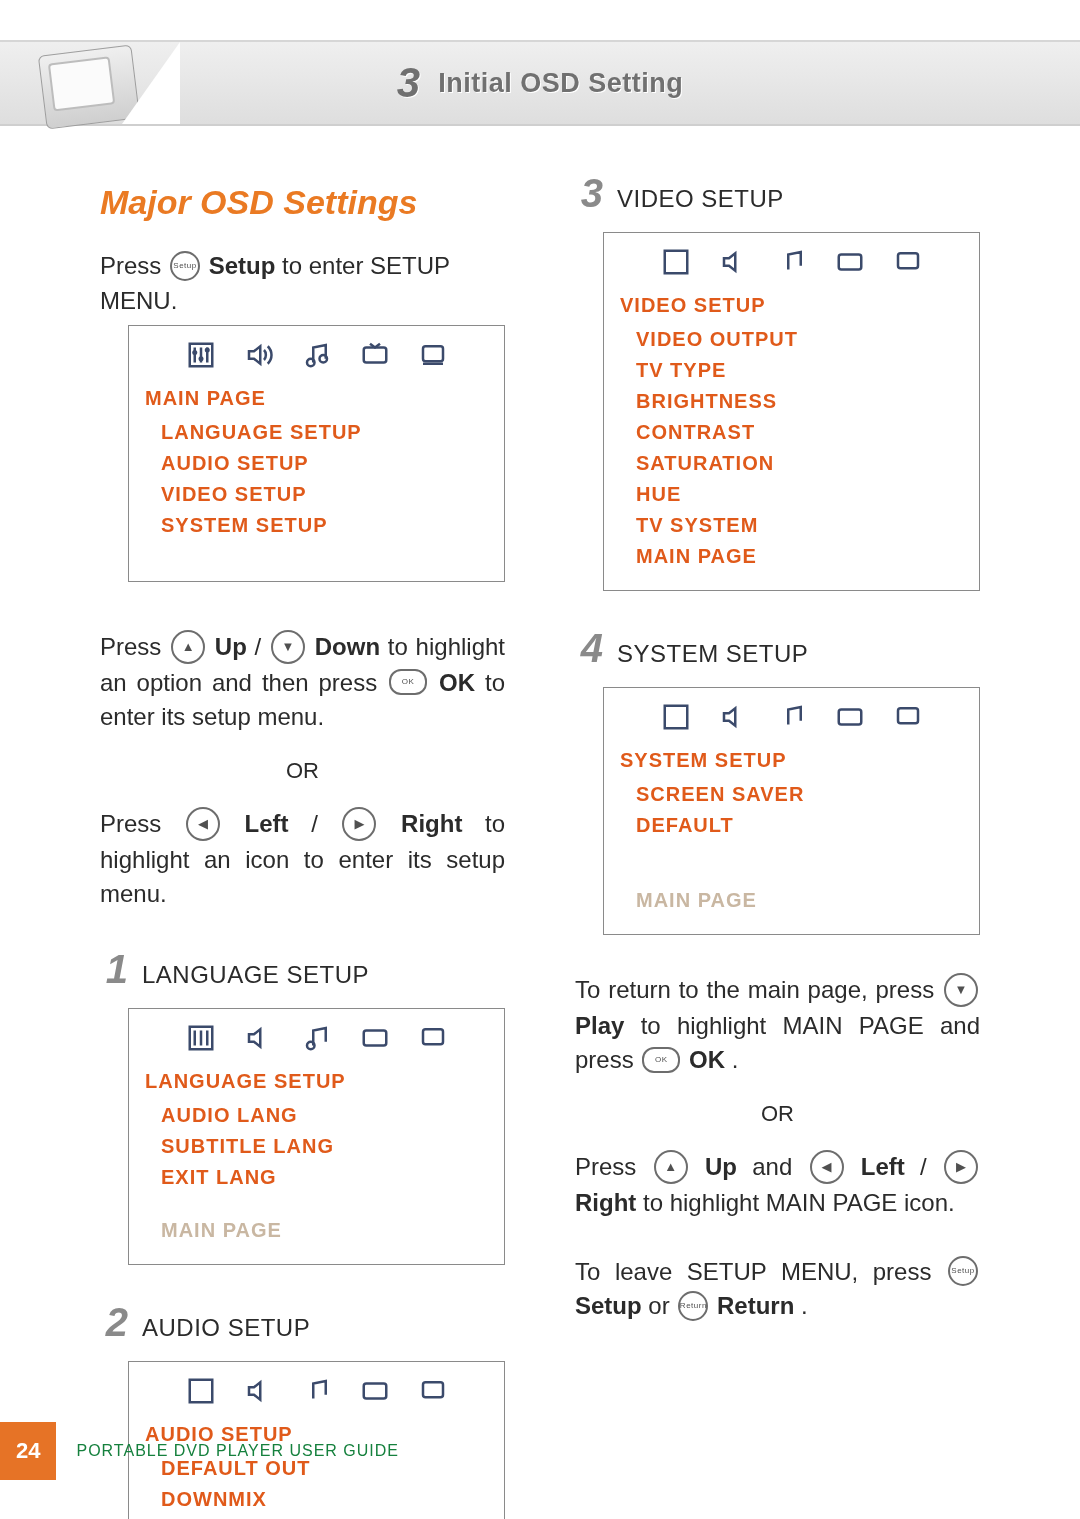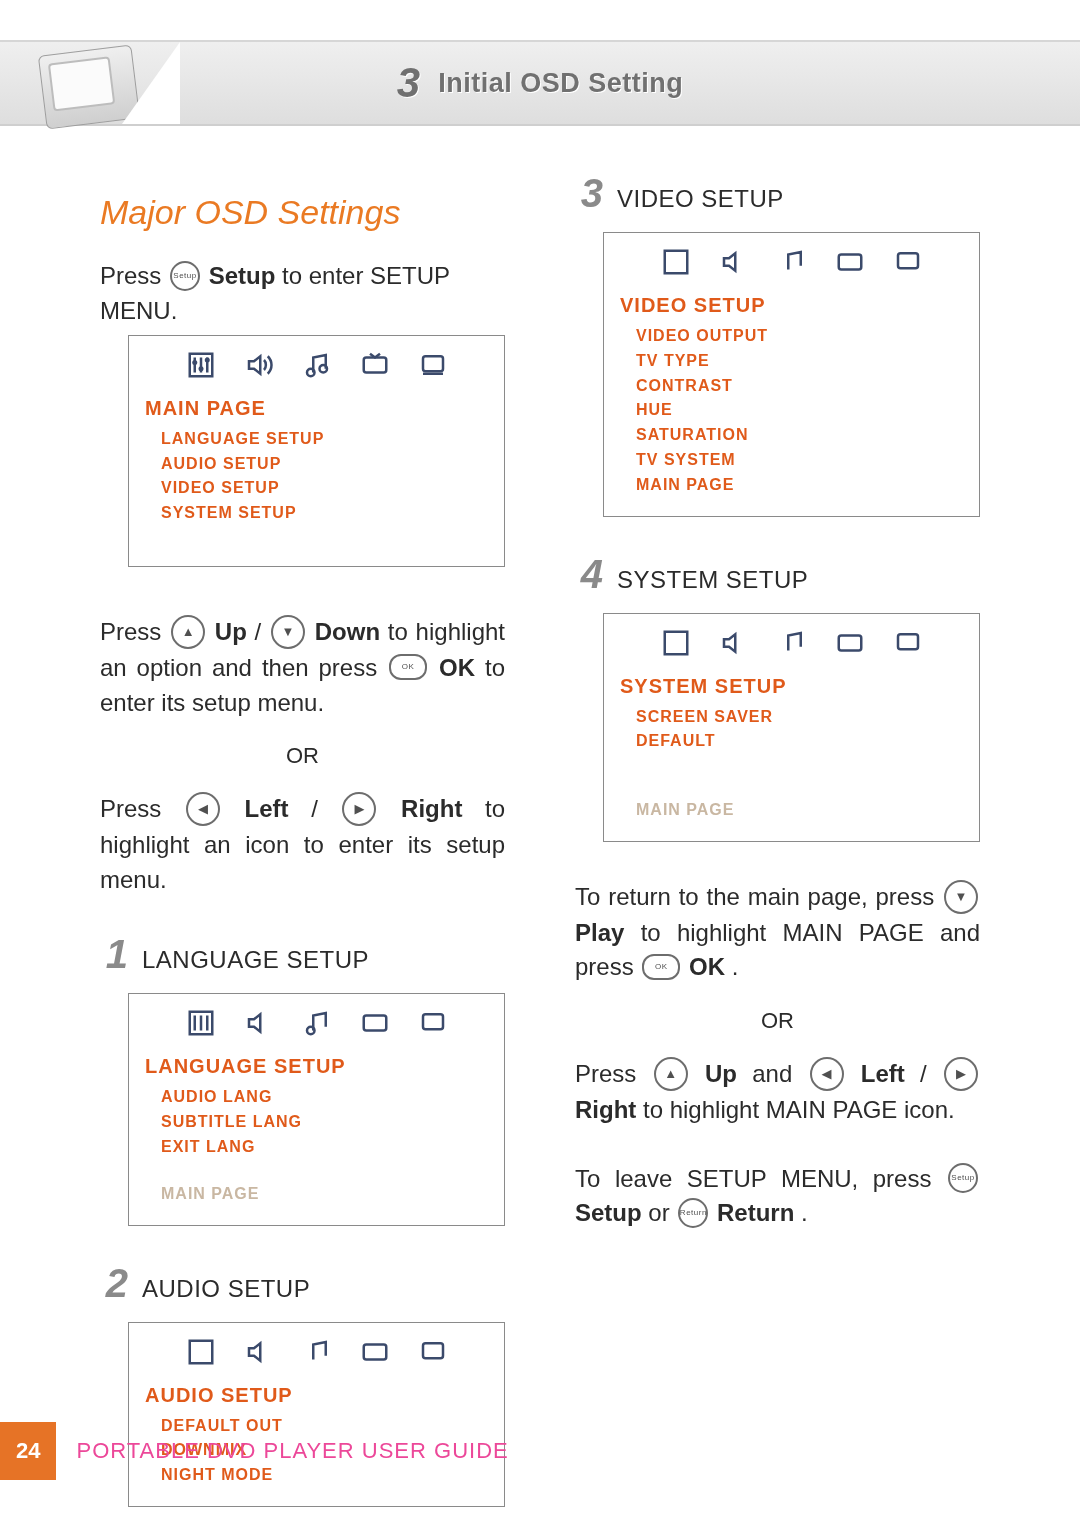--- a/index.html
+++ b/index.html
@@ -20,56 +20,56 @@
     display:flex;align-items:center;justify-content:center;gap:18px;
     font-family:Verdana,Geneva,sans-serif}
   .photo-band .chap-num{font-style:italic;font-weight:bold;font-size:42px;
     color:#707070;text-shadow:1px 1px 0 #fff}
   .photo-band .chap-title{font-weight:bold;font-size:27px;color:#707070;
     letter-spacing:.5px;text-shadow:1px 1px 0 #fff}
 
   .content{position:absolute;top:160px;left:100px;right:100px;bottom:110px;
     display:flex;gap:70px}
   .col{flex:1;font-size:24px;line-height:1.45}
-  .h-section{font-style:italic;font-weight:normal;font-size:34px;
-    color:#ea7a23;margin:28px 0 22px;font-family:Verdana,Geneva,sans-serif}
+  .h-section{font-style:italic;font-weight:bold;font-size:34px;
+    color:#ea7a23;margin:18px 0 22px;font-family:Verdana,Geneva,sans-serif}
   .body-text{font-size:24px}
   .bold{font-weight:bold}
   .or{text-align:center;margin:20px 0;font-size:22px}
   .step-row{display:flex;align-items:baseline;gap:14px;margin:28px 0 10px}
   .step-num{font-style:italic;font-weight:bold;font-size:40px;color:#8a8a8a;
     font-family:Verdana,Geneva,sans-serif;width:28px;text-align:right}
   .step-label{font-size:24px;letter-spacing:.5px}
 
   .osd{border:1px solid #8a8a8a;margin:6px 0 8px 28px;padding:12px 16px 18px;
     font-family:Verdana,Geneva,sans-serif}
   .col2 .osd{margin-left:28px}
   .osd .icons{display:flex;gap:28px;justify-content:center;margin:2px 0 14px}
   .osd .ictx{font-size:30px;color:#3b4a6b}
   .osd .ictx svg{width:30px;height:30px;display:block}
   .osd .hdr{color:#e05a1a;font-weight:bold;letter-spacing:1px;font-size:20px;
     margin:0 0 4px}
-  .osd .item{color:#e05a1a;font-weight:bold;letter-spacing:1px;font-size:16px;
+  .osd .item{color:#e05a1a;font-weight:bold;letter-spacing:1px;font-size:20px;
     margin-left:16px;line-height:1.55}
   .osd .gap{height:22px}
   .osd .item.muted{color:#c9b7a2}
 
   .btn-ico{display:inline-flex;align-items:center;justify-content:center;
     width:30px;height:30px;border:2px solid #6d6d6d;border-radius:50%;
     vertical-align:middle;font-size:13px;color:#505050;line-height:1;
     background:#fff;margin:0 2px;position:relative;top:-2px}
   .btn-ico.sm{width:26px;height:26px;font-size:11px}
   .btn-ico .arrow{font-size:13px}
   .btn-txt{font-size:8px;letter-spacing:.5px;line-height:1}
 
   .footer{position:absolute;left:0;bottom:50px;height:36px;width:620px;
     display:flex;align-items:center;gap:20px}
   .pg-badge{background:#e67326;color:#fff;padding:16px 16px;font-weight:bold;
     font-size:22px}
-  .footer-title{color:#ec4899;font-size:22px;letter-spacing:1px}
+  .footer-title{color:#15803d;font-size:16px;letter-spacing:1px}
 </style>
 </head>
 <body>
 
 <div class="page">
 
   <div class="photo-band">
     <div class="device"></div>
     <div class="tri"></div>
     <div class="title-row">
@@ -288,23 +288,24 @@
             </span>
           <span class="ictx">
               <svg viewBox="0 0 24 24">
                 <rect x="4" y="5" width="16" height="12" rx="2" fill="none" stroke="#3b4a6b" stroke-width="2"></rect>
               </svg>
             </span>
         </div>
         <div class="hdr">VIDEO SETUP</div>
         <div class="item">VIDEO OUTPUT</div>
         <div class="item">TV TYPE</div>
+        <div class="item">BRIGHTNESS</div>
         <div class="item">CONTRAST</div>
+        <div class="item">SATURATION</div>
         <div class="item">HUE</div>
-        <div class="item">SATURATION</div>
         <div class="item">TV SYSTEM</div>
         <div class="item">MAIN PAGE</div>
       </div>
 
       <div class="step-row">
         <span class="step-num">4</span>
         <span class="step-label">SYSTEM SETUP</span>
       </div>
       <div class="osd">
         <div class="icons">

